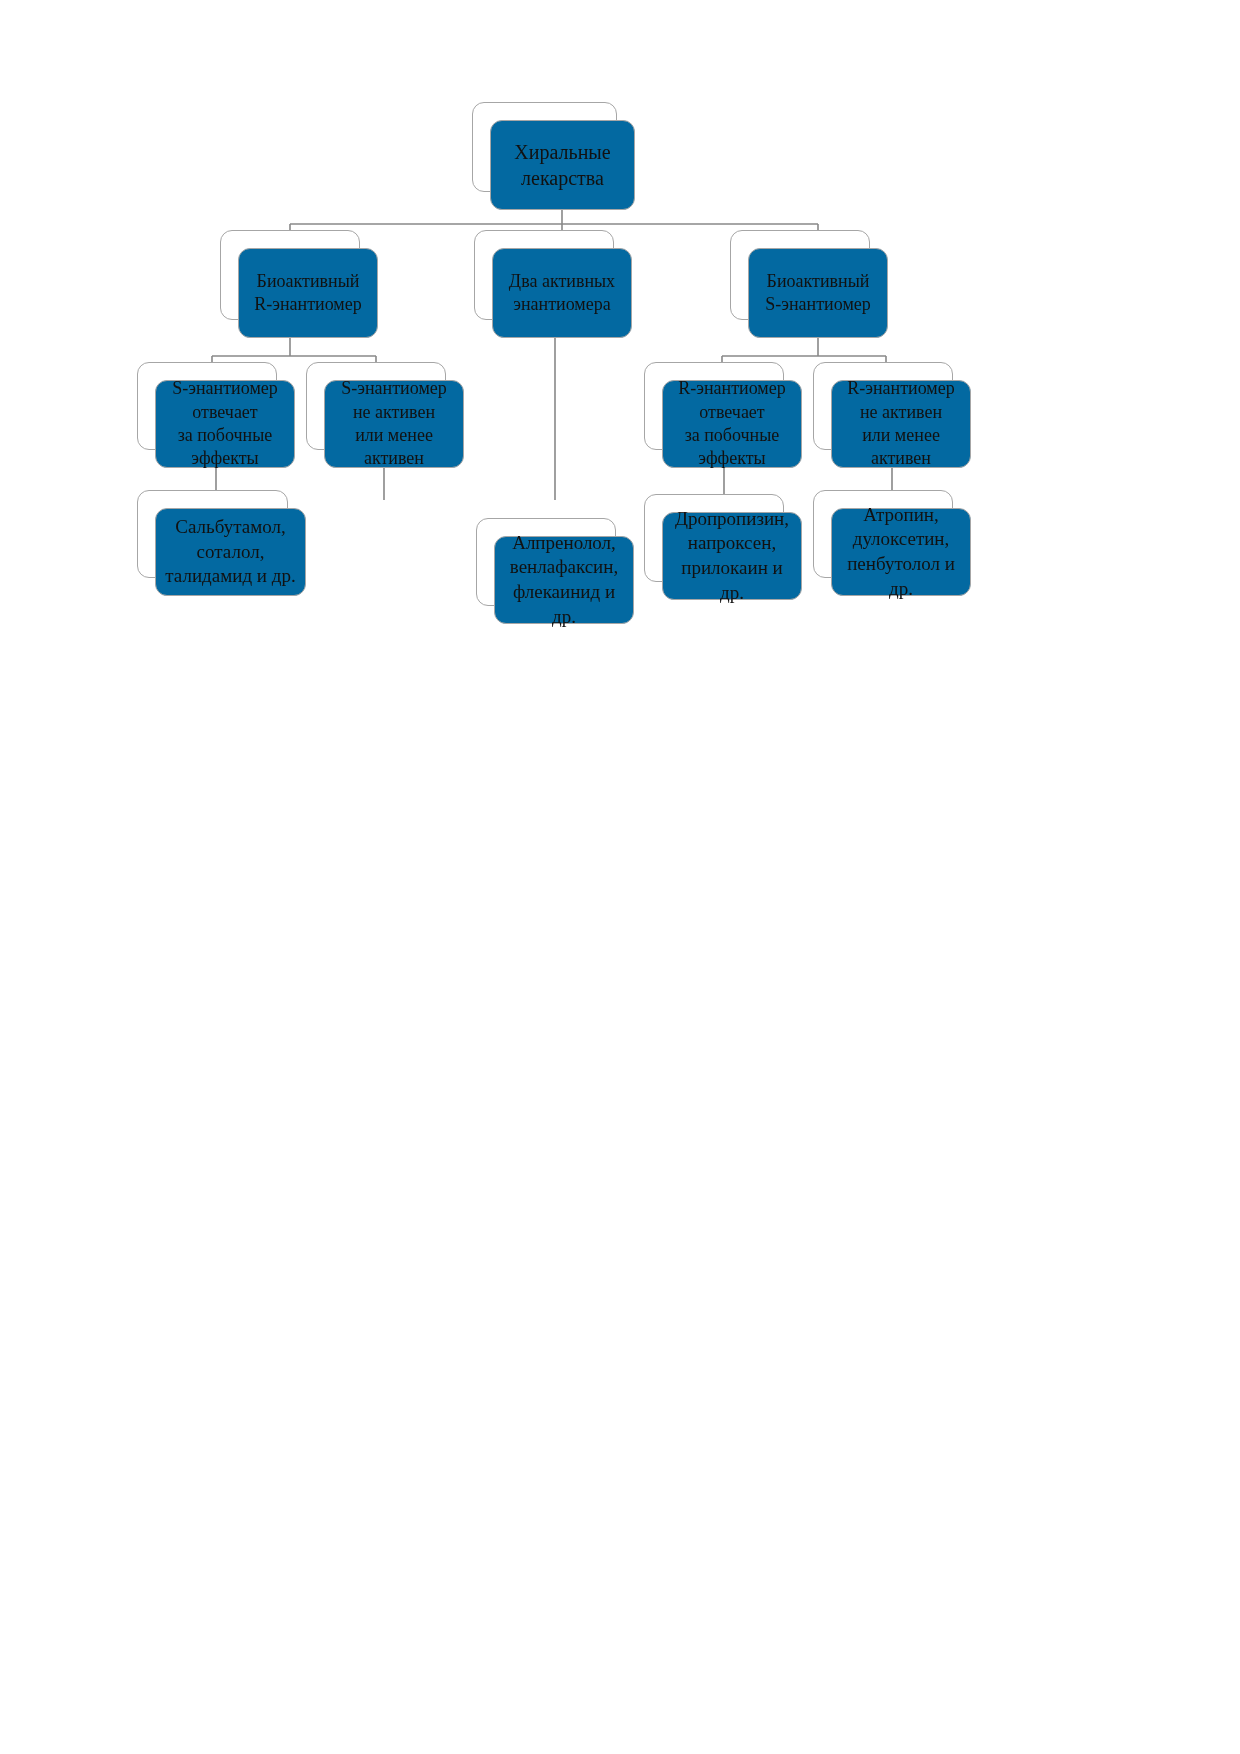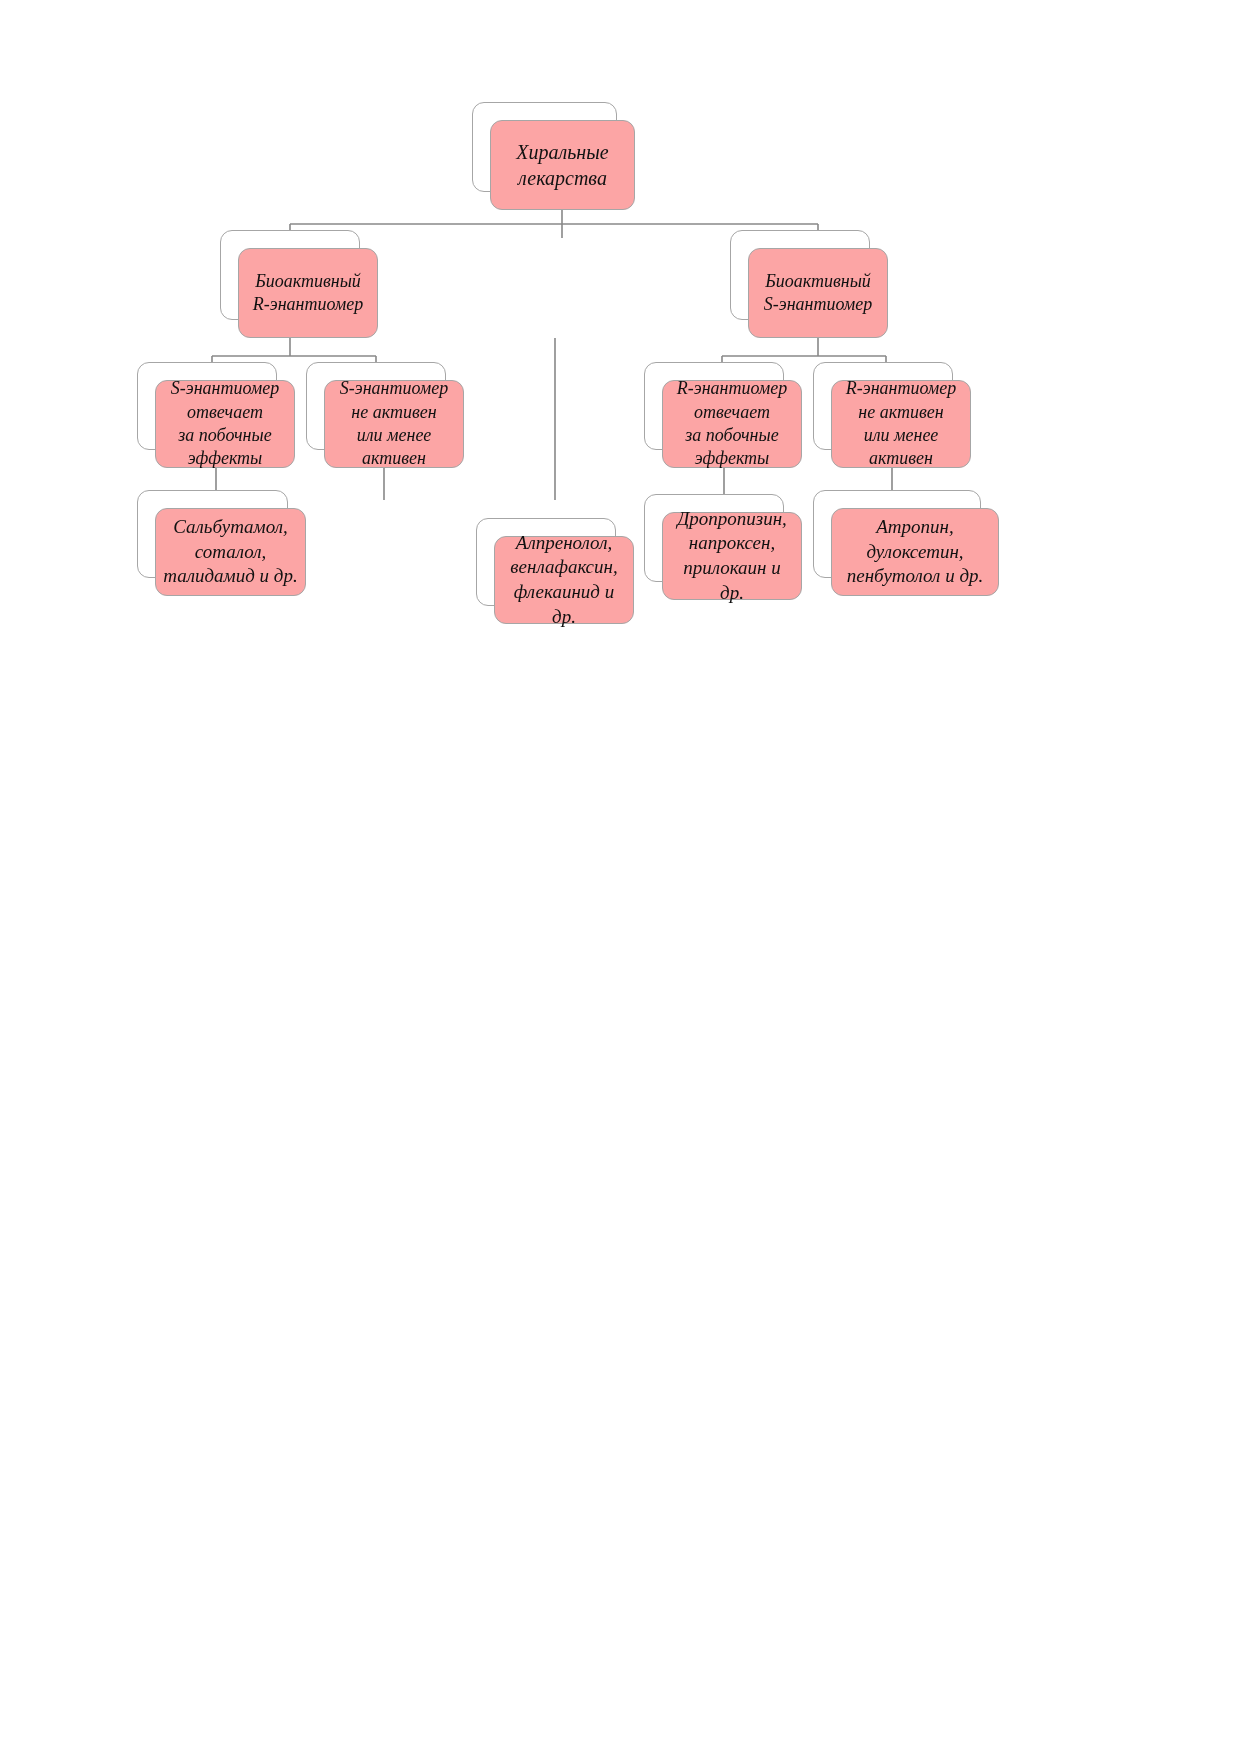--- a/index.html
+++ b/index.html
@@ -54,27 +54,26 @@
   }
 
   
   .node .card-front {
     position: absolute;
     left: 0;
     top: 0;
     width: 100%;
     height: 100%;
     box-sizing: border-box;
-    background: #fca5a5;
+    background: #0369a1;
     border: 1px solid #a6a6a6;
     border-radius: 12px;
     display: flex;
     align-items: center;
     justify-content: flex-end;
-    font-style: italic;
   }
 
   .node .label {
     display: block;
     width: 100%;
     text-align: center;
     color: #111111;
     line-height: 1.30;
     white-space: pre-line;
     padding: 0 6px;
@@ -131,20 +130,27 @@
   </div>
 
   <div class="node lvl-two" style="left:238px; top:248px; width:140px; height:90px;">
     <div class="card-back"></div>
     <div class="card-front">
       <span class="label">Биоактивный
 R-энантиомер</span>
     </div>
   </div>
 
+  <div class="node lvl-two" style="left:492px; top:248px; width:140px; height:90px;">
+    <div class="card-back"></div>
+    <div class="card-front">
+      <span class="label">Два активных
+энантиомера</span>
+    </div>
+  </div>
 
   <div class="node lvl-two" style="left:748px; top:248px; width:140px; height:90px;">
     <div class="card-back"></div>
     <div class="card-front">
       <span class="label">Биоактивный
 S-энантиомер</span>
     </div>
   </div>
 
   <div class="node lvl-three" style="left:155px; top:380px; width:140px; height:88px;">
@@ -208,21 +214,21 @@
 
   <div class="node lvl-leaf" style="left:662px; top:512px; width:140px; height:88px;">
     <div class="card-back"></div>
     <div class="card-front">
       <span class="label">Дропропизин,
 напроксен,
 прилокаин и др.</span>
     </div>
   </div>
 
-  <div class="node lvl-leaf" style="left:831px; top:508px; width:140px; height:88px;padding-left:28px;">
+  <div class="node lvl-leaf" style="left:831px; top:508px; width:140px; height:88px;">
     <div class="card-back"></div>
     <div class="card-front">
       <span class="label">Атропин,
 дулоксетин,
 пенбутолол и др.</span>
     </div>
   </div>
 
 </div>
 

